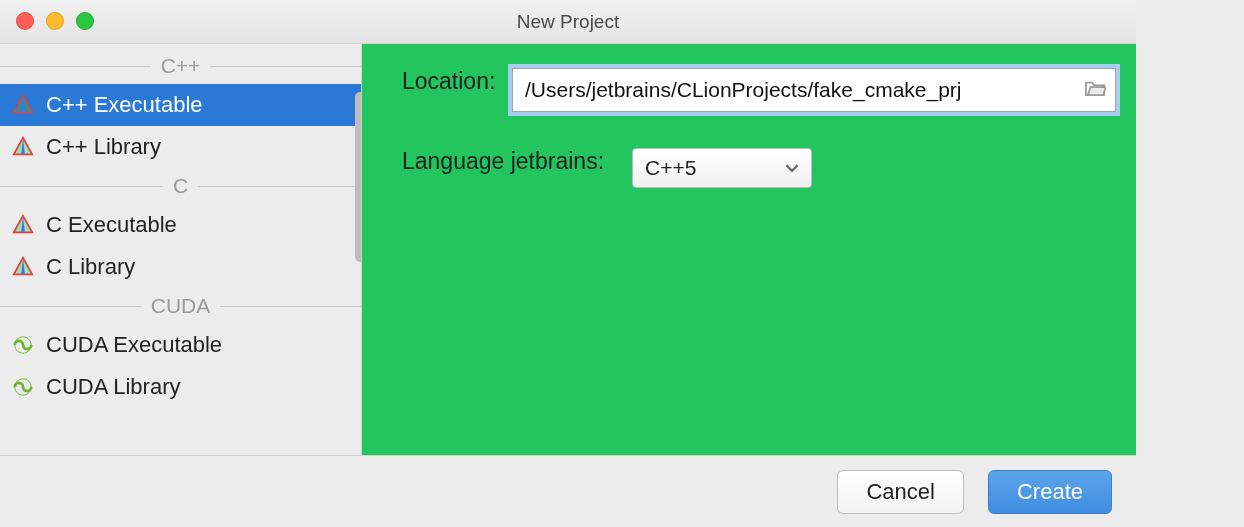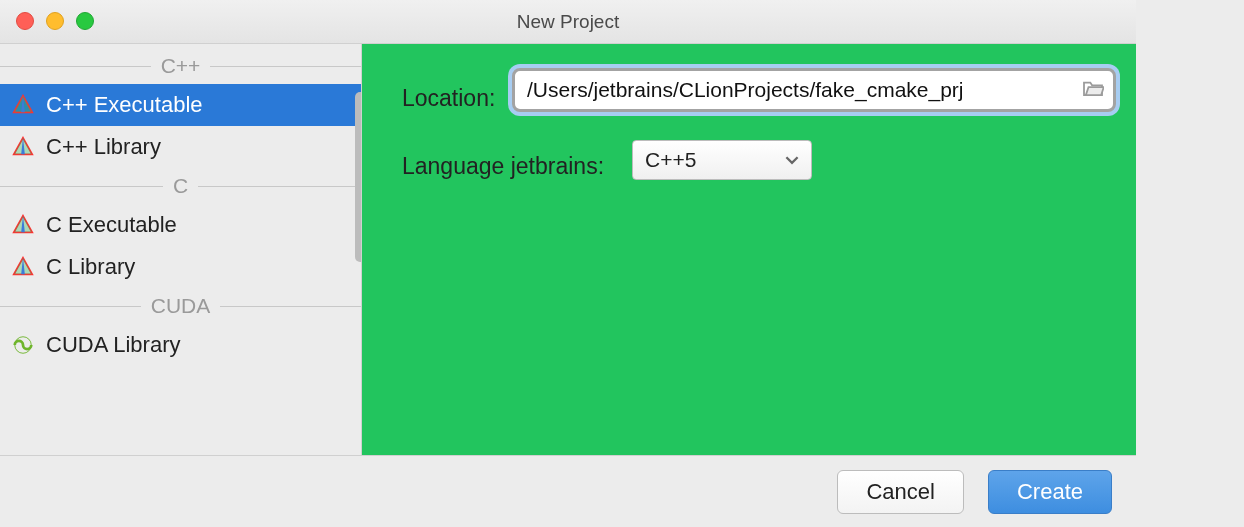--- a/index.html
+++ b/index.html
@@ -15,24 +15,24 @@
   .body { flex:1; display:flex; min-height:0; }
   .sidebar { width:362px; background:#ececec; border-right:1px solid #d0d0d0; overflow:hidden; padding-top:4px; }
   .section-header { display:flex; align-items:center; height:36px; color:#9a9a9a; font-size:21px; }
   .section-header .line { flex:1; height:1px; background:#c8c8c8; }
   .section-header .lbl { padding:0 10px; }
   .item { display:flex; align-items:center; height:42px; padding:0 12px; font-size:22px; color:#222; gap:12px; cursor:default;}
   .item.selected{ background:#2a79d7; color:#fff; }
   .icon { width:22px; height:22px; display:inline-flex; align-items:center; justify-content:center;}
   .icon svg { width:22px; height:22px; }
   .main { flex:1; padding:24px 20px 20px 40px; position:relative;}
-  .form-row { display:flex; align-items:flex-end; margin-bottom:28px;}
+  .form-row { display:flex; align-items:flex-start; margin-bottom:36px;}
   .form-label { font-size:23px; color:#222; min-width:110px; }
   .form-label.ls { min-width:230px; }
-  .loc-container { flex:1; display:flex; align-items:center; border:3px solid #a3a3a3; border-radius:8px; background:#fff; height:44px; box-shadow:0 0 0 4px #a7cdf2; }
+  .loc-container { flex:1; display:flex; align-items:center; border:1px solid #a3a3a3; border-radius:0; background:#fff; height:44px; box-shadow:0 0 0 4px #a7cdf2; }
   .loc-input { flex:1; border:none; outline:none; font-size:21px; padding:0 12px; background:transparent; color:#111;}
   .browse { width:40px; height:100%; display:flex; align-items:center; justify-content:center; color:#9b9b9b;}
   .select { display:flex; align-items:center; justify-content:space-between; width:180px; height:40px; border:1px solid #bcbcbc; border-radius:4px; background:linear-gradient(#ffffff,#f0f0f0); padding:0 12px; font-size:21px; color:#222; }
   .chev { color:#666; }
   .footer { height:72px; border-top:1px solid #d0d0d0; display:flex; align-items:center; justify-content:flex-end; padding:8px 24px; gap:24px; background:#ececec;}
   .btn { height:44px; border-radius:6px; font-size:22px; padding:0 28px; display:flex; align-items:center; justify-content:center; cursor:default;}
   .btn.cancel{ background:linear-gradient(#ffffff,#f3f3f3); border:1px solid #bcbcbc; color:#222; }
   .btn.create{ background:linear-gradient(#5ea4ea,#3e8ee0); border:1px solid #3a7ec8; color:#fff; min-width:120px;}
   .scrollthumb { position:absolute; right:-4px; top:44px; width:10px; height:170px; background:#bcbcbc; border-radius:5px; }
   .sidewrap{ position:relative; height:100%; }
@@ -111,20 +111,29 @@
           <span class="lbl">CUDA</span>
           <span class="line"></span>
         </div>
         <div class="item">
           <span class="icon">
             <svg viewBox="0 0 24 24">
                 <path d="M3 12 C 3 6, 12 6, 12 12 C 12 18, 21 18, 21 12" fill="none" stroke="#6fb52c" stroke-width="3"></path>
                 <circle cx="12" cy="12" r="9" fill="none" stroke="#6fb52c" stroke-width="1"></circle>
               </svg>
           </span>
+          <span>CUDA Executable</span>
+        </div>
+        <div class="item">
+          <span class="icon">
+            <svg viewBox="0 0 24 24">
+                <path d="M3 12 C 3 6, 12 6, 12 12 C 12 18, 21 18, 21 12" fill="none" stroke="#6fb52c" stroke-width="3"></path>
+                <circle cx="12" cy="12" r="9" fill="none" stroke="#6fb52c" stroke-width="1"></circle>
+              </svg>
+          </span>
           <span>CUDA Library</span>
         </div>
         <div class="scrollthumb"></div>
       </div>
     </div>
 
     <div class="main">
       <div class="form-row">
         <div class="form-label">Location:</div>
         <div class="loc-container">

